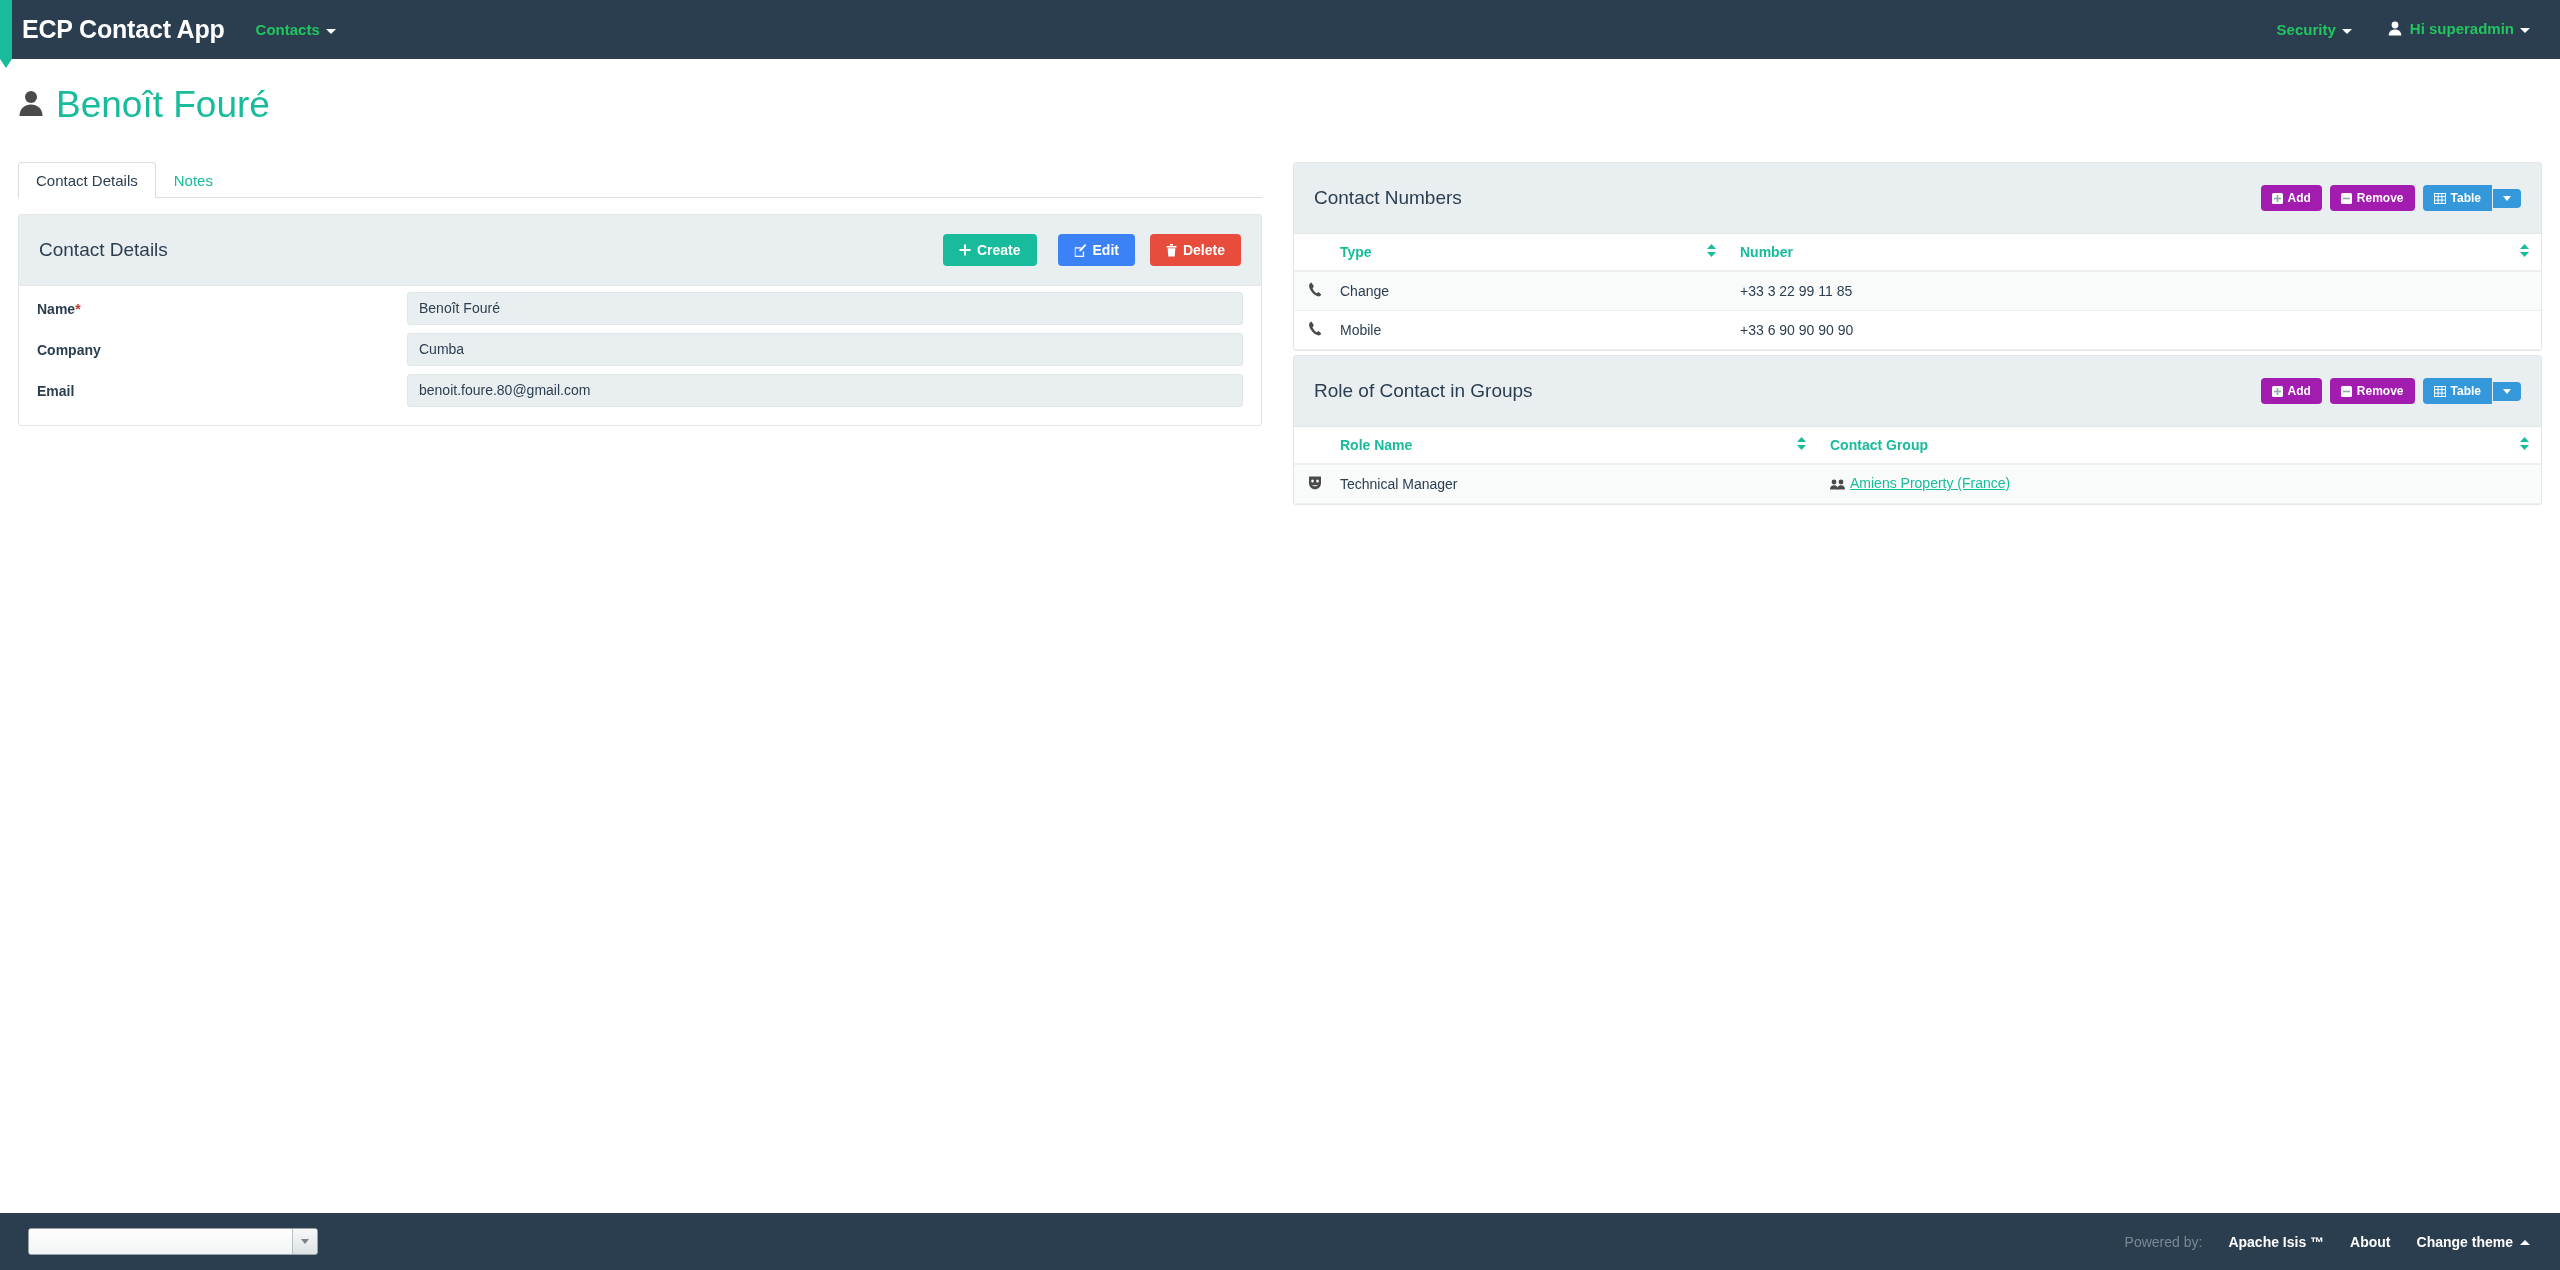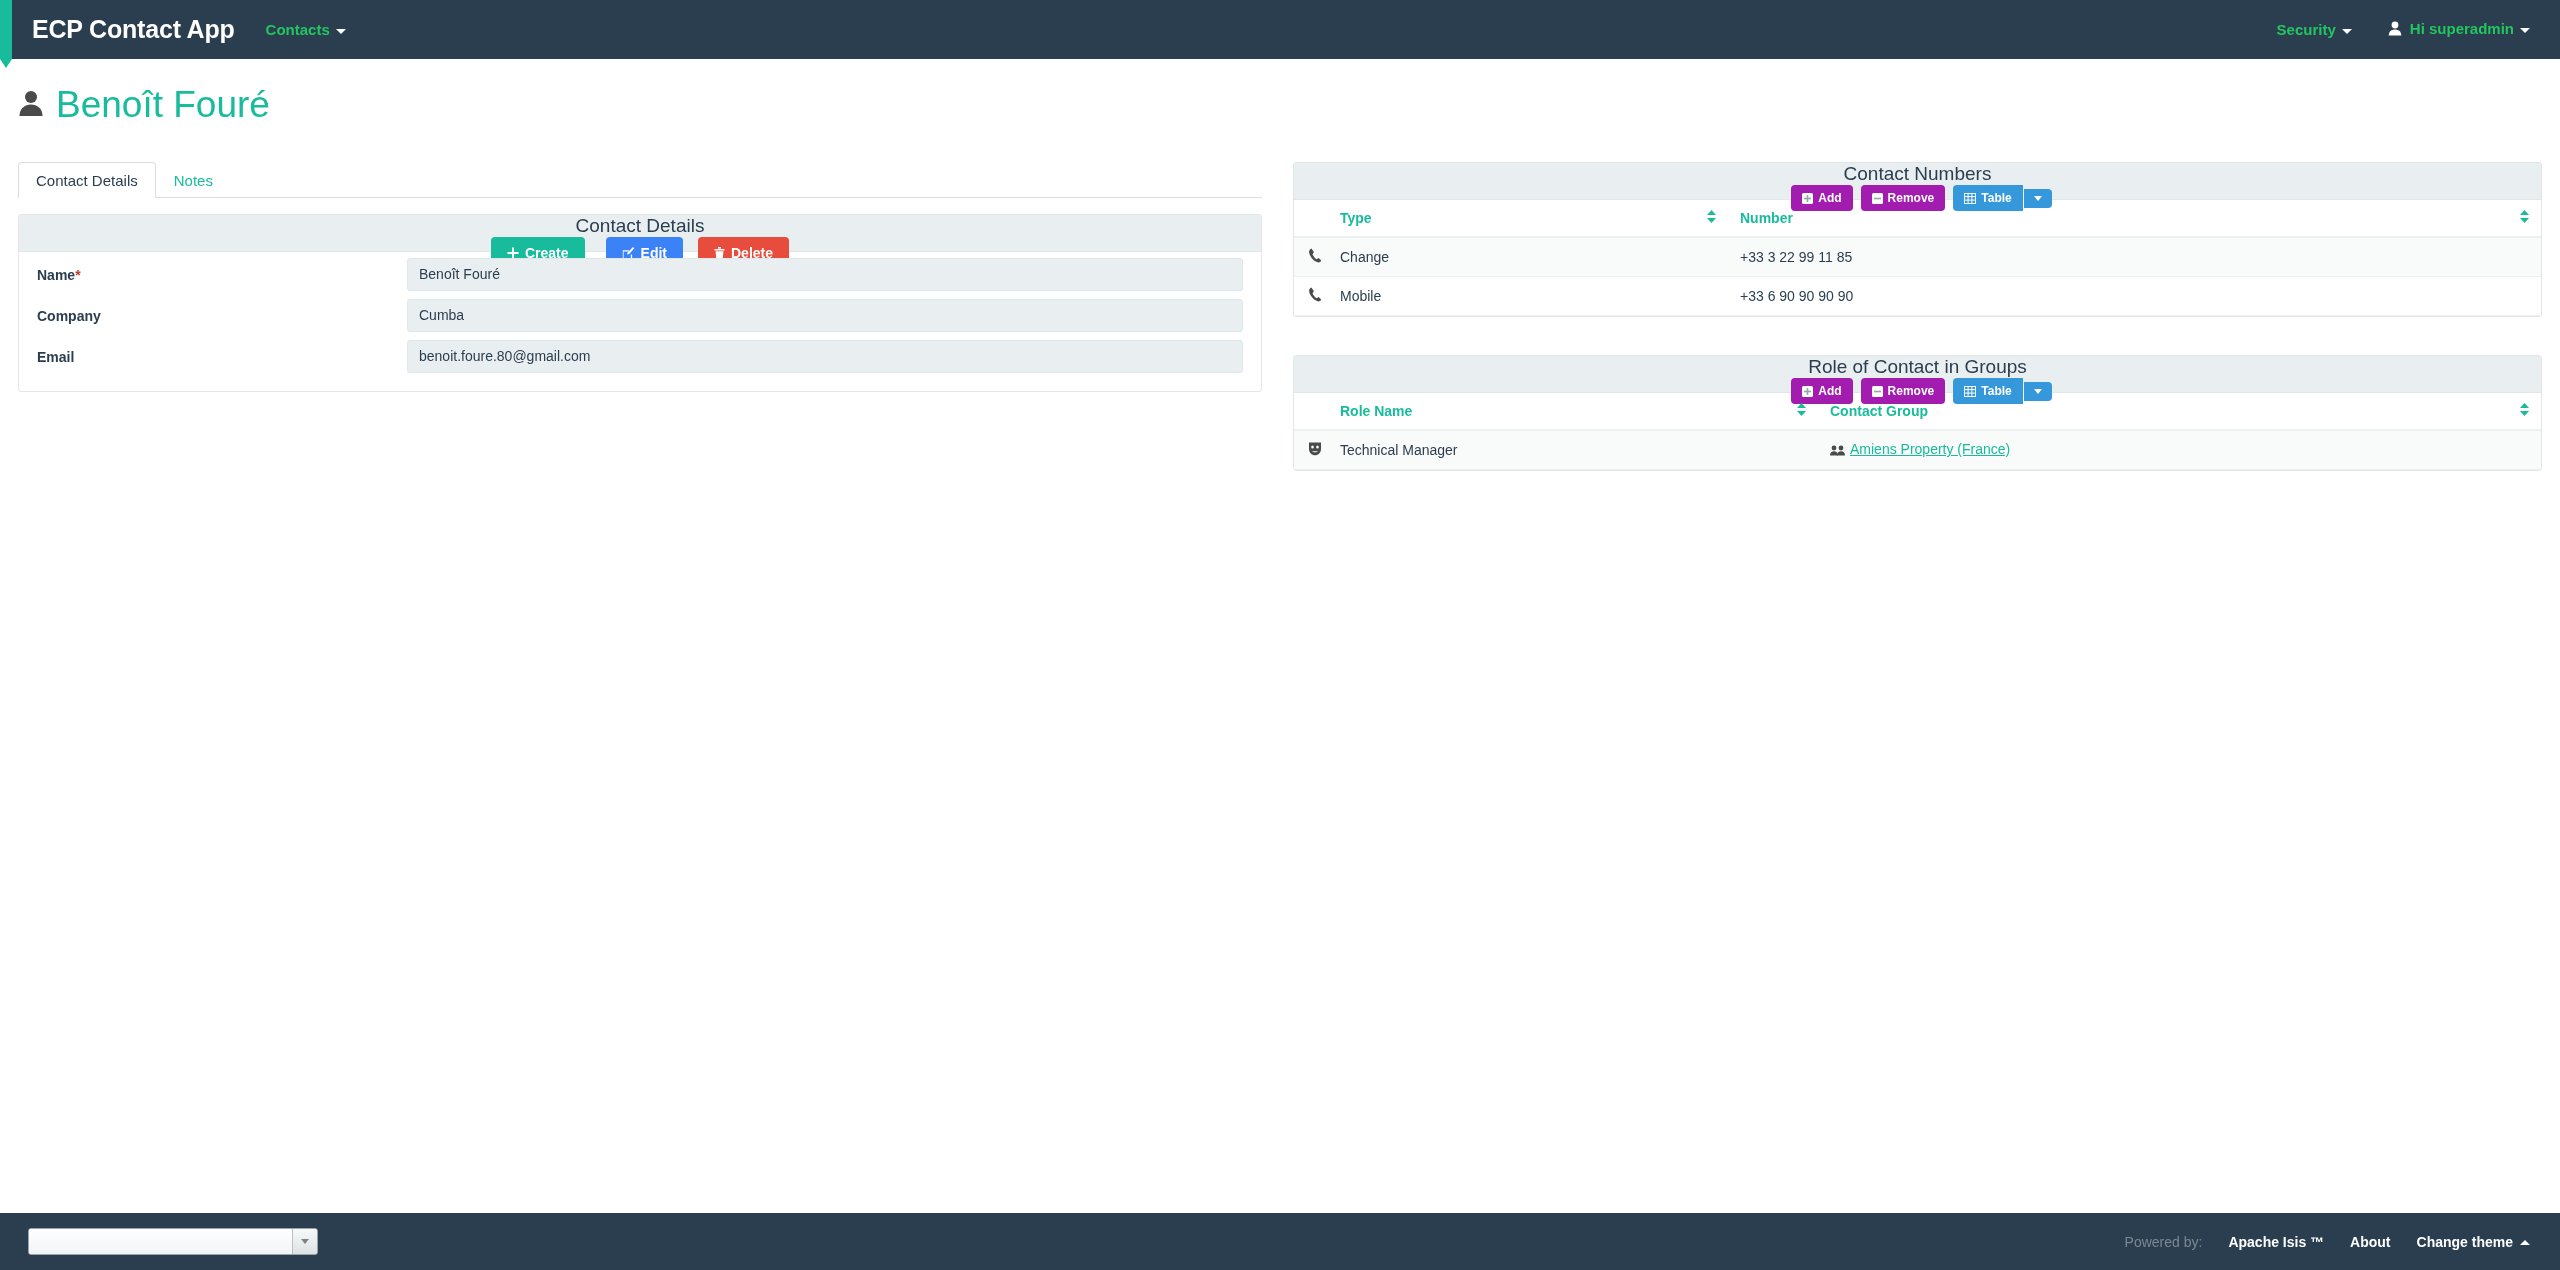--- a/index.html
+++ b/index.html
@@ -27,21 +27,21 @@
   .brand-stripe:after {
     content: ""; position: absolute;
     left: 0; bottom: -9px;
     width: 0; height: 0;
     border-left: 6px solid transparent;
     border-right: 6px solid transparent;
     border-top: 9px solid #18BC9C;
   }
   .navbar-brand {
     color: #fff; font-size: 25px; font-weight: bold;
-    margin-left: 32px; letter-spacing: -0.2px;
+    margin-left: 22px; letter-spacing: -0.2px;
     line-height: 59px; text-decoration: none;
   }
   .nav-link-top {
     color: #22c55e; font-size: 15px; font-weight: bold;
     margin-left: 31px; text-decoration: none; line-height: 59px;
   }
   .nav-right {
     position: absolute; right: 30px; top: 0;
     height: 59px; display: flex; align-items: center;
   }
@@ -89,23 +89,23 @@
   
   .panel {
     position: absolute;
     background: #ffffff;
     border: 1px solid #e2e6e6;
     border-radius: 3px;
   }
   .panel-heading {
     background: #e9eff0;
     border-bottom: 1px solid #e2e6e6;
-    padding: 0 28px;
-    height: 37px;
-    display: flex; align-items: center; justify-content: space-between; flex-direction: column;
+    padding: 0 20px;
+    height: 71px;
+    display: flex; align-items: center; justify-content: space-between;
   }
   .panel-title {
     font-size: 19px; color: #2B3E50; font-weight: normal; line-height: 22px;
   }
   .panel-body { padding: 2px 0 14px 0; }
 
   
   .btn {
     display: inline-flex; align-items: center;
     font-size: 14px; font-weight: bold; color: #fff;

